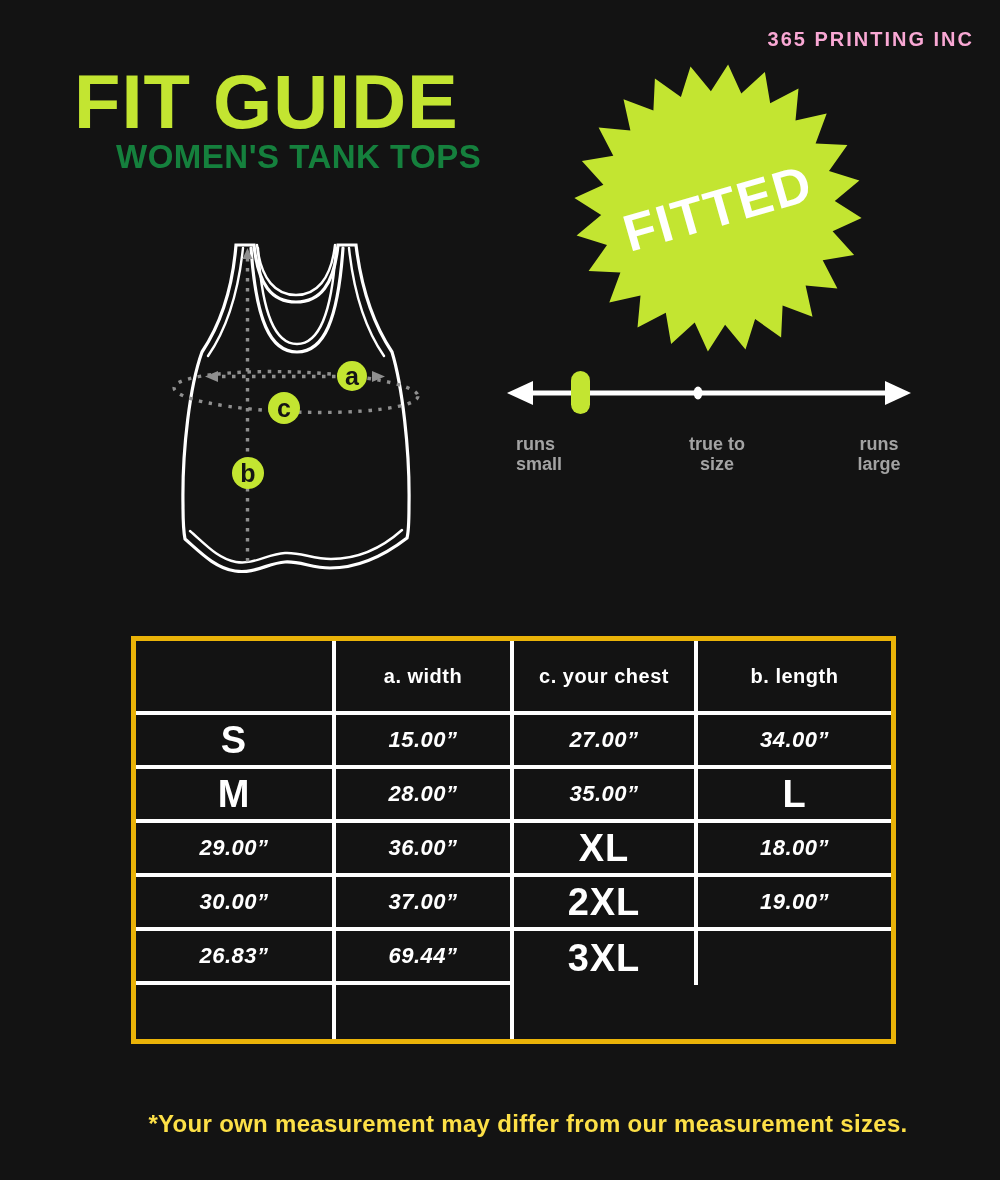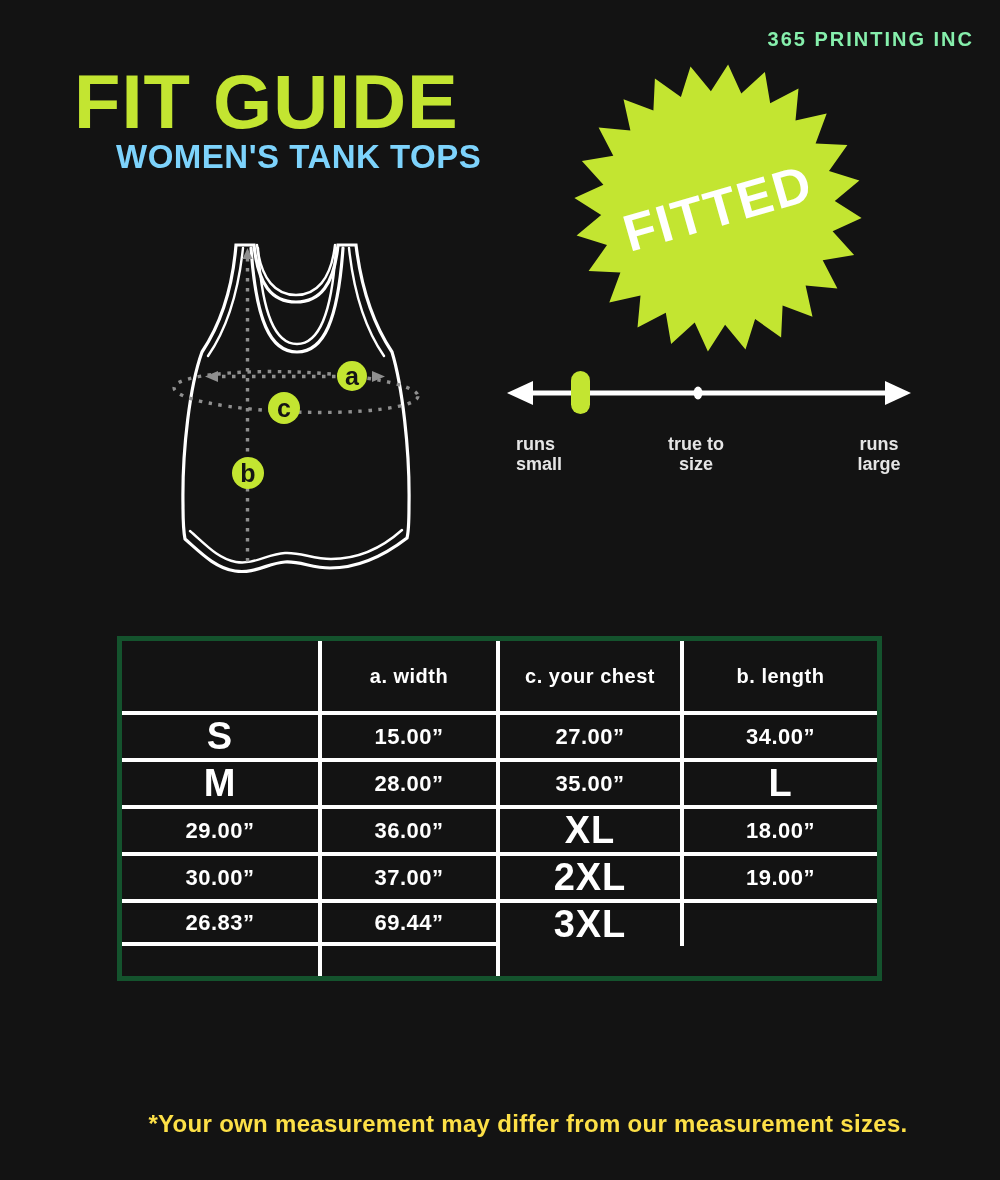--- a/index.html
+++ b/index.html
@@ -4,69 +4,69 @@
 <style>
   html,body{margin:0;padding:0;background:#131313;}
   .stage{
     position:relative; width:1000px; height:1180px; overflow:hidden;
     background:#131313;
     font-family:"Liberation Sans", sans-serif;
     -webkit-font-smoothing:antialiased;
   }
   .brand{
     position:absolute; top:28px; right:26px;
-    color:#86efac; font-size:20px; font-weight:bold; letter-spacing:2px;
+    color:#f9a8d4; font-size:20px; font-weight:bold; letter-spacing:2px;
   }
   .title{
     position:absolute; left:62px; top:52px; margin:12px;
     color:#c3e531; font-size:76px; font-weight:bold; letter-spacing:1px; line-height:1;
   }
   .subtitle{
     position:absolute; left:116px; top:138px;
-    color:#7dd3fc; font-size:33px; font-weight:bold; letter-spacing:0.5px;
+    color:#15803d; font-size:33px; font-weight:bold; letter-spacing:0.5px;
   }
   .badge{ position:absolute; left:572px; top:62px; }
   .badge text{
     fill:#fff; font-family:"Liberation Sans", sans-serif;
     font-size:52px; font-weight:bold; letter-spacing:2px;
   }
   .tank{ position:absolute; left:55px; top:230px; }
   .tank .outline{ fill:none; stroke:#fff; stroke-width:3.2; stroke-linecap:round; }
   .tank .inline{ fill:none; stroke:#fff; stroke-width:2.4; stroke-linecap:round; }
   .tank .dash{ fill:none; stroke:#8f8f8f; stroke-width:3.4; stroke-dasharray:3.5 6.5; }
   .tank .dash-arrow{ fill:#8f8f8f; stroke:none; }
   .tank .marker{ fill:#c3e531; }
   .tank .marker-letter{
     fill:#141414; font-family:"Liberation Sans", sans-serif;
     font-size:25px; font-weight:bold; text-anchor:middle;
   }
   .scale-graphic{ position:absolute; left:490px; top:356px; }
   .scale-label{
-    position:absolute; color:#e5e5e5; font-size:18px; font-weight:bold; line-height:20px;
+    position:absolute; color:#a3a3a3; font-size:18px; font-weight:bold; line-height:20px;
   }
   .scale-label.left{ left:516px; top:434px; text-align:left; }
-  .scale-label.center{ left:646px; top:434px; width:100px; text-align:center; }
+  .scale-label.center{ left:667px; top:434px; width:100px; text-align:center; }
   .scale-label.right{ left:829px; top:434px; width:100px; text-align:center; }
   .chart{
-    position:absolute; left:117px; top:636px; width:765px; height:345px;
-    box-sizing:border-box; border:5px solid #14532d;
+    position:absolute; left:131px; top:636px; width:765px; height:408px;
+    box-sizing:border-box; border:5px solid #eab308;
     display:grid;
     grid-template-columns:200px 178px 184px 1fr;
     grid-template-rows:74px repeat(6, 1fr);
   }
   .cell{
     display:flex; align-items:center; justify-content:center;
     border-right:4px solid #fff; border-bottom:4px solid #fff;
     color:#fff; font-weight:bold;
   }
   .cell:nth-child(4n){ border-right:none; }
   .cell:nth-last-child(-n+4){ border-bottom:none;text-align:right; }
   .cell.h{ font-size:20px; letter-spacing:0.5px; }
   .cell.sz{ font-size:38px; letter-spacing:1px; }
-  .cell.val{ font-size:22px; letter-spacing:0.5px; }
+  .cell.val{ font-size:22px; letter-spacing:0.5px;font-style:italic; }
   .footnote{
     position:absolute; left:0; top:1110px; width:100%;
     text-align:center; color:#fde047; font-size:24px; font-weight:bold; letter-spacing:0.3px;padding-left:28px;
   }
 </style>
 </head>
 <body>
 
 <div class="stage">
 

